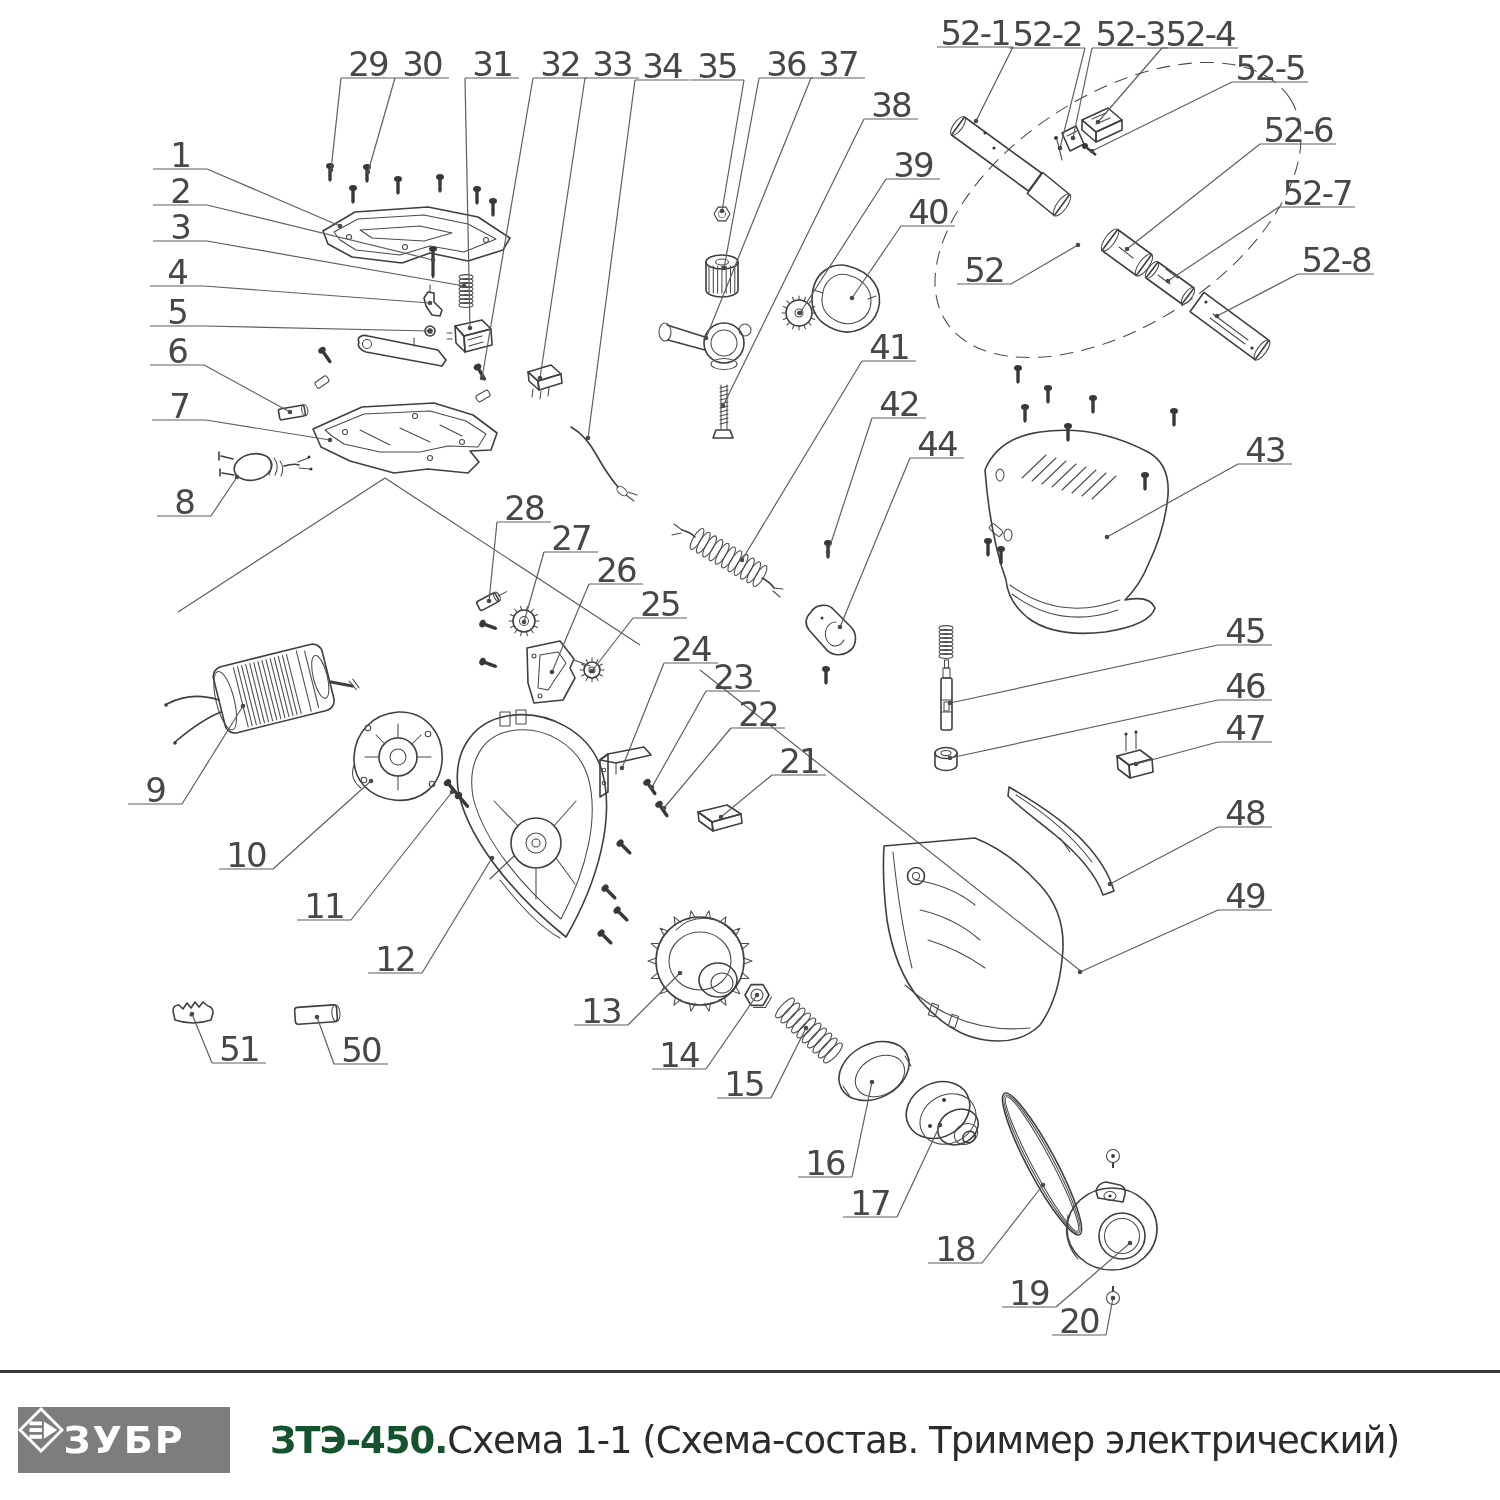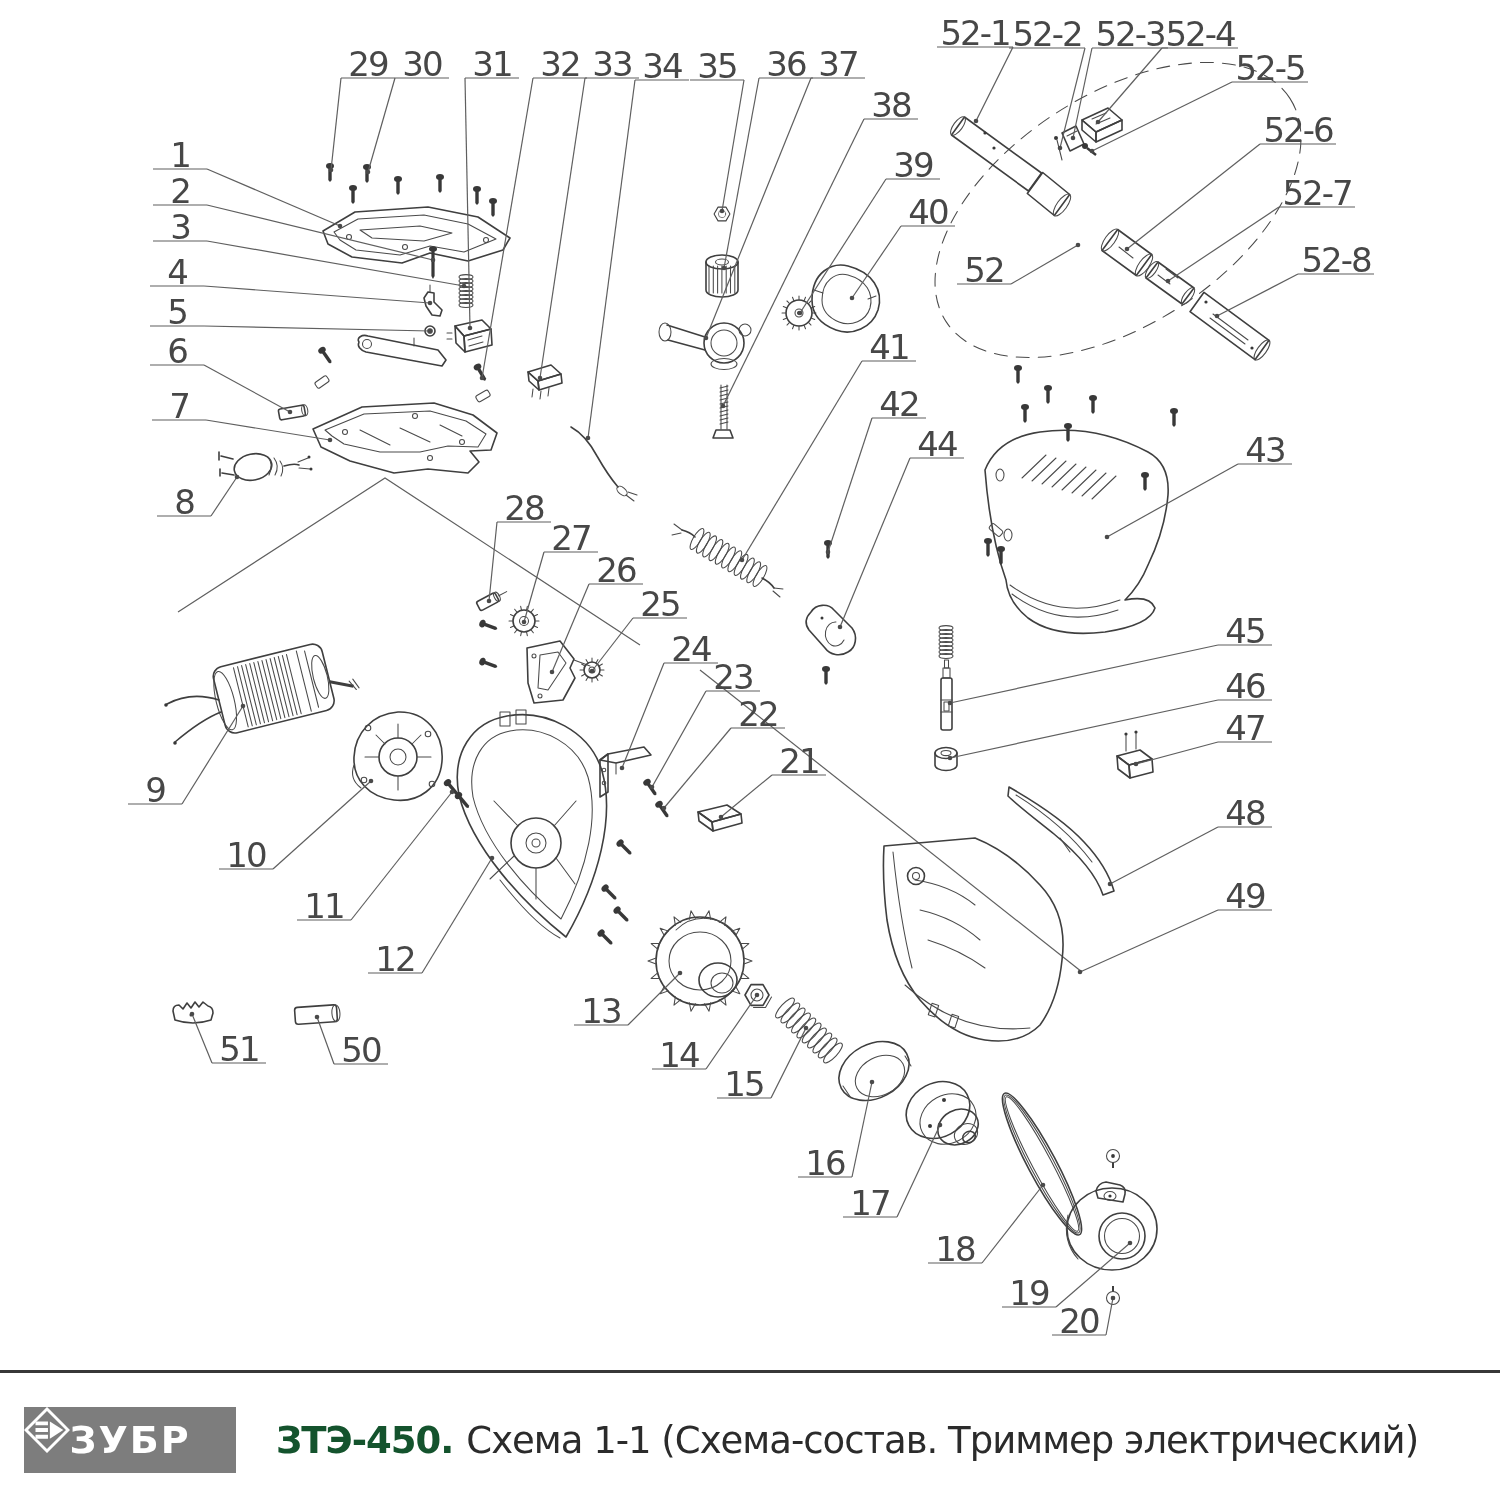--- a/index.html
+++ b/index.html
@@ -5,27 +5,27 @@
   html,body{margin:0;padding:0;background:#ffffff;}
   #stage{position:relative;width:1500px;height:1500px;background:#fff;overflow:hidden;
          font-family:"DejaVu Sans",sans-serif;}
   svg{position:absolute;left:0;top:0;}
   .ln{stroke:#3f3f3f;fill:none;stroke-width:1.6;stroke-linejoin:round;stroke-linecap:round;}
   .ln2{stroke:#4a4a4a;fill:none;stroke-width:1.05;stroke-linejoin:round;stroke-linecap:round;}
   .fillp{fill:#383838;stroke:none;}
   .leader{stroke:#5f5f5f;stroke-width:1.2;fill:none;}
   .callout-txt{font-family:"DejaVu Sans",sans-serif;font-size:34px;fill:#474747;letter-spacing:-2px;}
   .rule{position:absolute;left:0;top:1370px;width:1500px;height:2.5px;background:#383838;}
-  .footer{position:absolute;left:24px;top:1407px;height:66px;display:flex;align-items:center;}
+  .footer{position:absolute;left:18px;top:1407px;height:66px;display:flex;align-items:center;}
   .logo-box{width:212px;height:66px;background:#7d7d7d;display:flex;align-items:center;
             justify-content:center;gap:9px;flex:none;}
   .logo-text{color:#ffffff;font-weight:bold;font-size:38px;letter-spacing:2px;line-height:1;}
   .title{margin-left:40px;font-size:37px;color:#161616;white-space:nowrap;letter-spacing:-1px;}
   .title .t-model{font-weight:bold;color:#14532d;}
-  .title .t-sub{font-weight:normal;color:#2b2b2b;margin-left:13px;text-align:center;}
+  .title .t-sub{font-weight:normal;color:#2b2b2b;text-align:center;}
 </style>
 </head>
 <body>
 
 <div id="stage">
 <svg id="diagram-svg" width="1500" height="1500" viewBox="0 0 1500 1500">
   <defs>
     <g id="screw">
       <ellipse cx="0" cy="-7" rx="4" ry="3" class="fillp"></ellipse>
       <path d="M-1.7,-6 L-1.7,7 Q0,10.5 1.7,7 L1.7,-6 Z" class="fillp"></path>

